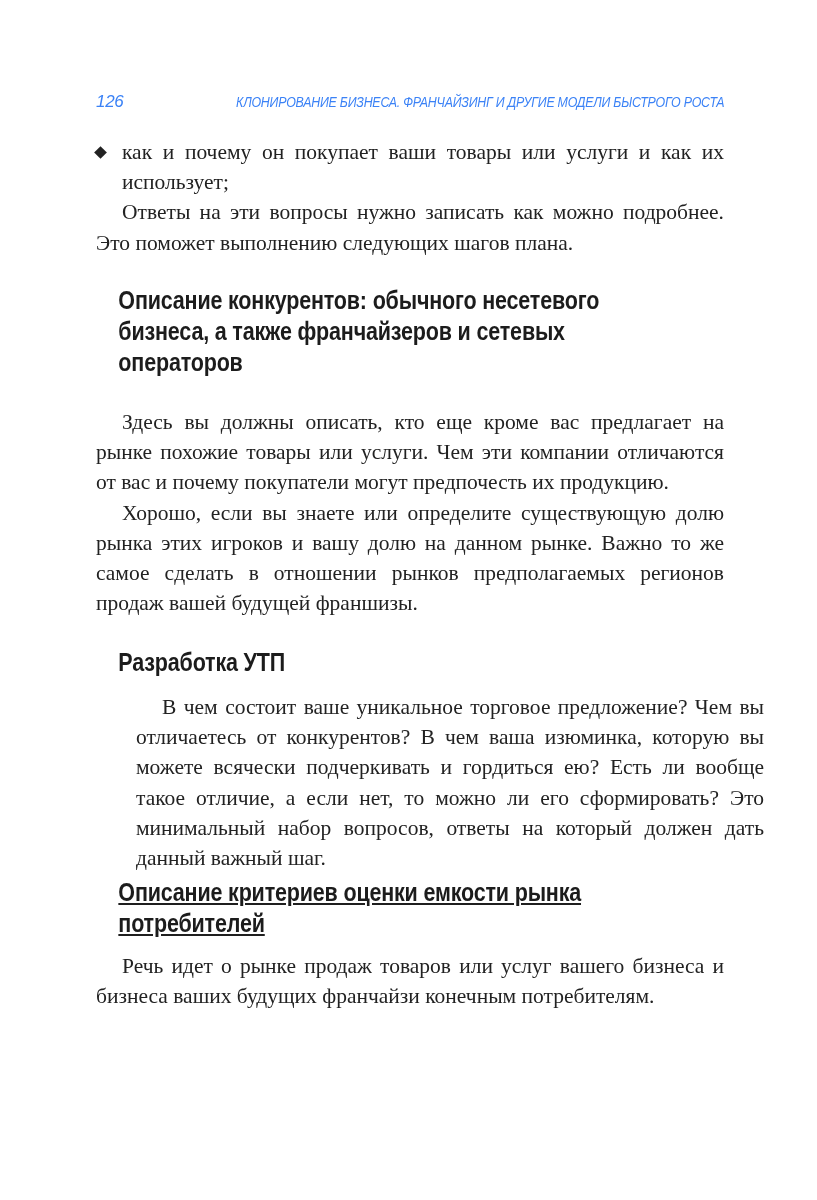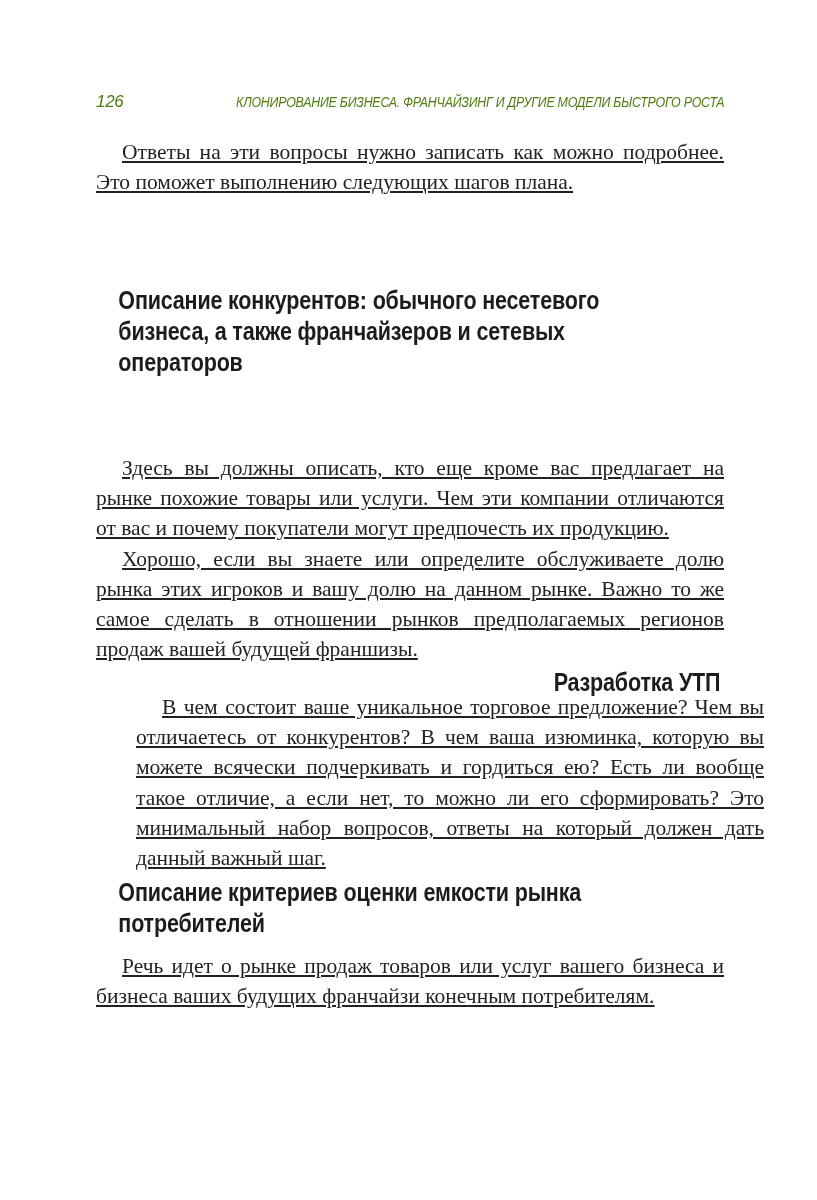--- a/index.html
+++ b/index.html
@@ -1,77 +1,81 @@
 <!DOCTYPE html>
 <html><head>
 <meta charset="utf-8">
 <style>
   html, body { margin:0; padding:0; background:#ffffff; }
   body { width:817px; height:1200px; position:relative; overflow:hidden; color:#1f1f1f; }
   .page { position:absolute; left:96px; top:0; width:628px; }
   .running-head {
     position:absolute; top:92px; left:0; width:628px; height:24px;
     font-family:"Liberation Sans", sans-serif; font-style:italic;
-    font-size:16px; color:#4d7c0f; letter-spacing:-0.3px;
+    font-size:16px; color:#3b82f6; letter-spacing:-0.3px;
   }
   .running-head .pnum { position:absolute; left:0; top:0; font-size:17px; }
   .running-head .rtitle { position:absolute; right:0; top:1px; font-size:15.5px; transform:scaleX(0.80); transform-origin:right top; white-space:nowrap; }
   .body-text {
     font-family:"Liberation Serif", serif; font-size:21.5px; line-height:30.2px;
     color:#222; text-align:justify;
   }
   .bullets { position:absolute; top:137px; left:0; width:628px; margin:0; padding:0; list-style:none; }
   .bullets li { position:relative; padding-left:26px; }
   .bullets .diamond { position:absolute; left:0; top:11px; width:9px; height:9px; background:#222; transform:rotate(45deg); }
-  .para { margin:0; text-indent:26px;text-decoration:underline; }
+  .para { margin:0; text-indent:26px; }
   .block { position:absolute; left:0; width:628px; }
   .heading {
     font-family:"Liberation Sans", sans-serif; font-size:25px; line-height:31px;
     color:#1c1c1c; margin:0; padding-left:26px;
     transform:scaleX(0.86); transform-origin:left top; width:700px; letter-spacing:-0.2px;
   }
 </style>
 </head>
 <body>
 
 <div class="page">
 
   <div class="running-head">
     <span class="pnum">126</span>
     <span class="rtitle">КЛОНИРОВАНИЕ БИЗНЕСА. ФРАНЧАЙЗИНГ И ДРУГИЕ МОДЕЛИ БЫСТРОГО РОСТА</span>
   </div>
 
   <ul class="bullets body-text">
+    <li>
+      <span class="diamond"></span>
+      <span>как и почему он покупает ваши товары или услуги и как их использует;</span>
+    </li>
     <li style="padding-left:0; list-style:none;">
       <p class="para">Ответы на эти вопросы нужно записать как можно подробнее. Это поможет выполнению следующих шагов плана.</p>
     </li>
   </ul>
 
   <div class="block" style="top:285px;">
     <h2 class="heading">
       <span>Описание конкурентов: обычного несетевого</span><br>
       <span>бизнеса, а также франчайзеров и сетевых</span><br>
       <span>операторов</span>
     </h2>
   </div>
-  <div class="block body-text" style="top:407px;margin-top:46px;">
+  <div class="block body-text" style="top:407px;">
     <p class="para">Здесь вы должны описать, кто еще кроме вас предлагает на рынке похожие товары или услуги. Чем эти компании отличаются от вас и почему покупатели могут предпочесть их продукцию.</p>
-    <p class="para">Хорошо, если вы знаете или определите обслуживаете долю рынка этих игроков и вашу долю на данном рынке. Важно то же самое сделать в отношении рынков предполагаемых регионов продаж вашей будущей франшизы.</p>
+    <p class="para">Хорошо, если вы знаете или определите существующую долю рынка этих игроков и вашу долю на данном рынке. Важно то же самое сделать в отношении рынков предполагаемых регионов продаж вашей будущей франшизы.</p>
   </div>
 
-  <div class="block" style="top:667px;text-align:right;">
+  <div class="block" style="top:647px;">
     <h2 class="heading">
       <span>Разработка УТП</span>
     </h2>
   </div>
   <div class="block body-text" style="top:692px;margin-left:40px;">
     <p class="para">В чем состоит ваше уникальное торговое предложение? Чем вы отличаетесь от конкурентов? В чем ваша изюминка, которую вы можете всячески подчеркивать и гордиться ею? Есть ли вообще такое отличие, а если нет, то можно ли его сформировать? Это минимальный набор вопросов, ответы на который должен дать данный важный шаг.</p>
   </div>
 
-  <div class="block" style="top:877px;">
+  <div class="block" style="top:877px;text-decoration:underline;">
     <h2 class="heading">
       <span>Описание критериев оценки емкости рынка</span><br>
       <span>потребителей</span>
     </h2>
   </div>
   <div class="block body-text" style="top:951px;">
     <p class="para">Речь идет о рынке продаж товаров или услуг вашего бизнеса и бизнеса ваших будущих франчайзи конечным потребителям.</p>
   </div>
 
 </div>

